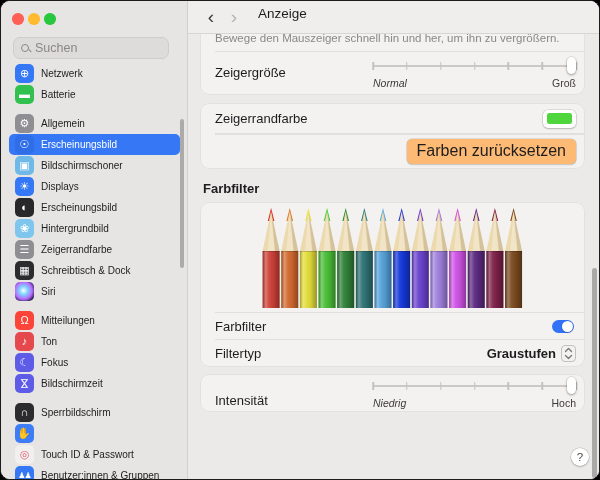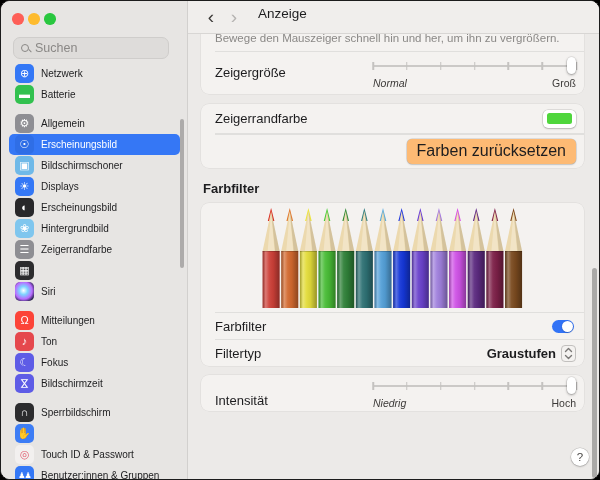--- a/index.html
+++ b/index.html
@@ -130,20 +130,21 @@
           <div class="nav-item">
             <span class="icn" style="background: rgb(127, 198, 238);">❀</span>
             <span class="nav-label">Hintergrundbild</span>
           </div>
           <div class="nav-item">
             <span class="icn" style="background: rgb(142, 142, 147);">☰</span>
             <span class="nav-label">Zeigerrandfarbe</span>
           </div>
           <div class="nav-item">
             <span class="icn" style="background: rgb(44, 44, 46);">▦</span>
+            <span class="nav-label">Schreibtisch &amp; Dock</span>
           </div>
           <div class="nav-item">
             <span class="icn icn-siri"></span>
             <span class="nav-label">Siri</span>
           </div>
         </div>
         <div class="nav-group">
           <div class="nav-item">
             <span class="icn" style="background: rgb(252, 68, 56);">Ω</span>
             <span class="nav-label">Mitteilungen</span>

